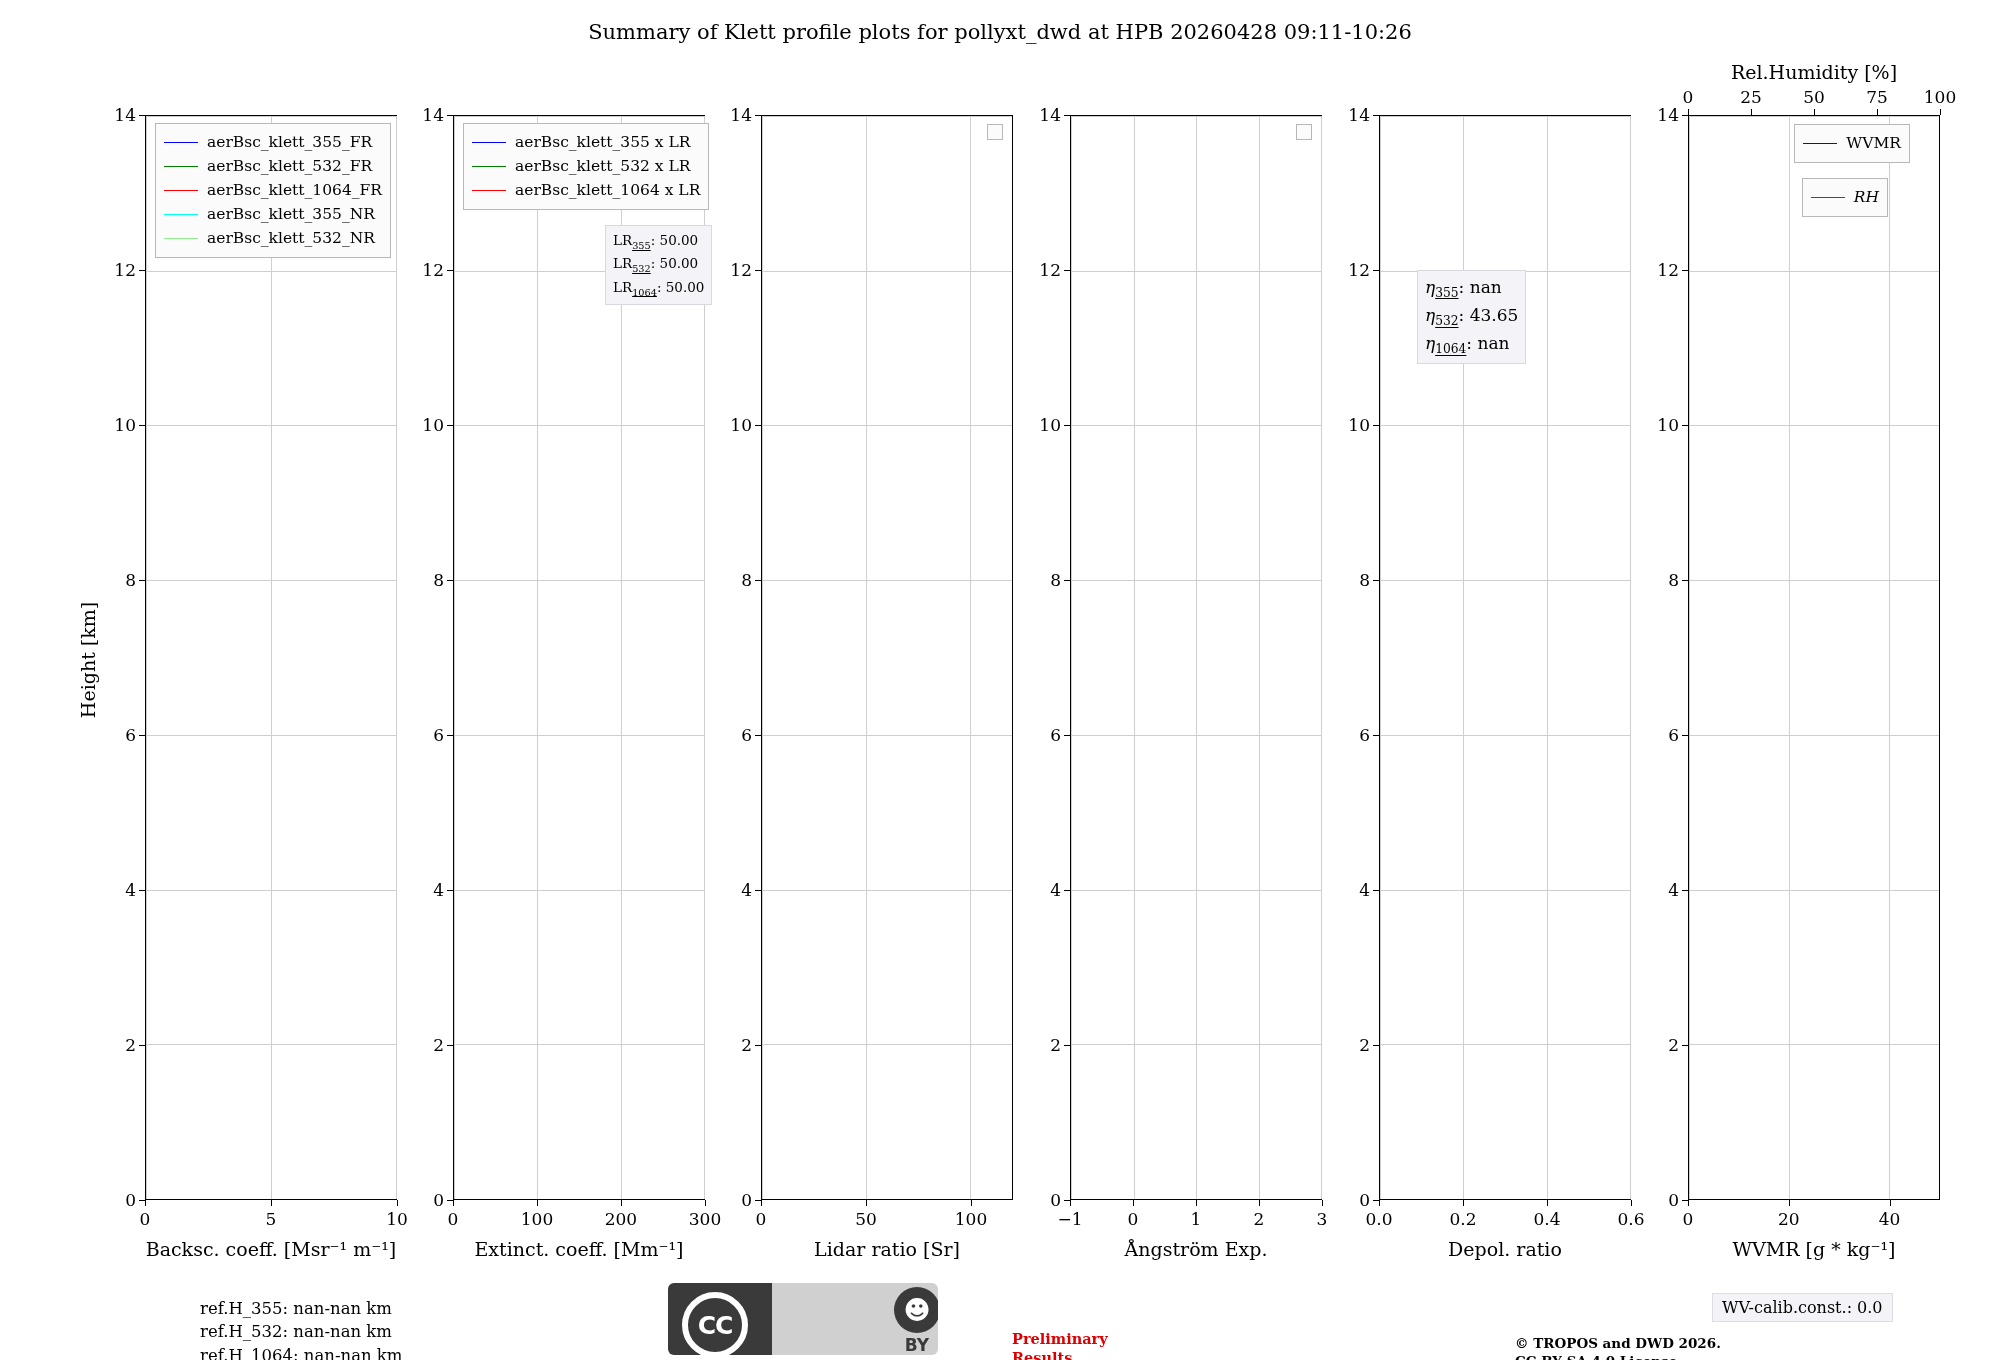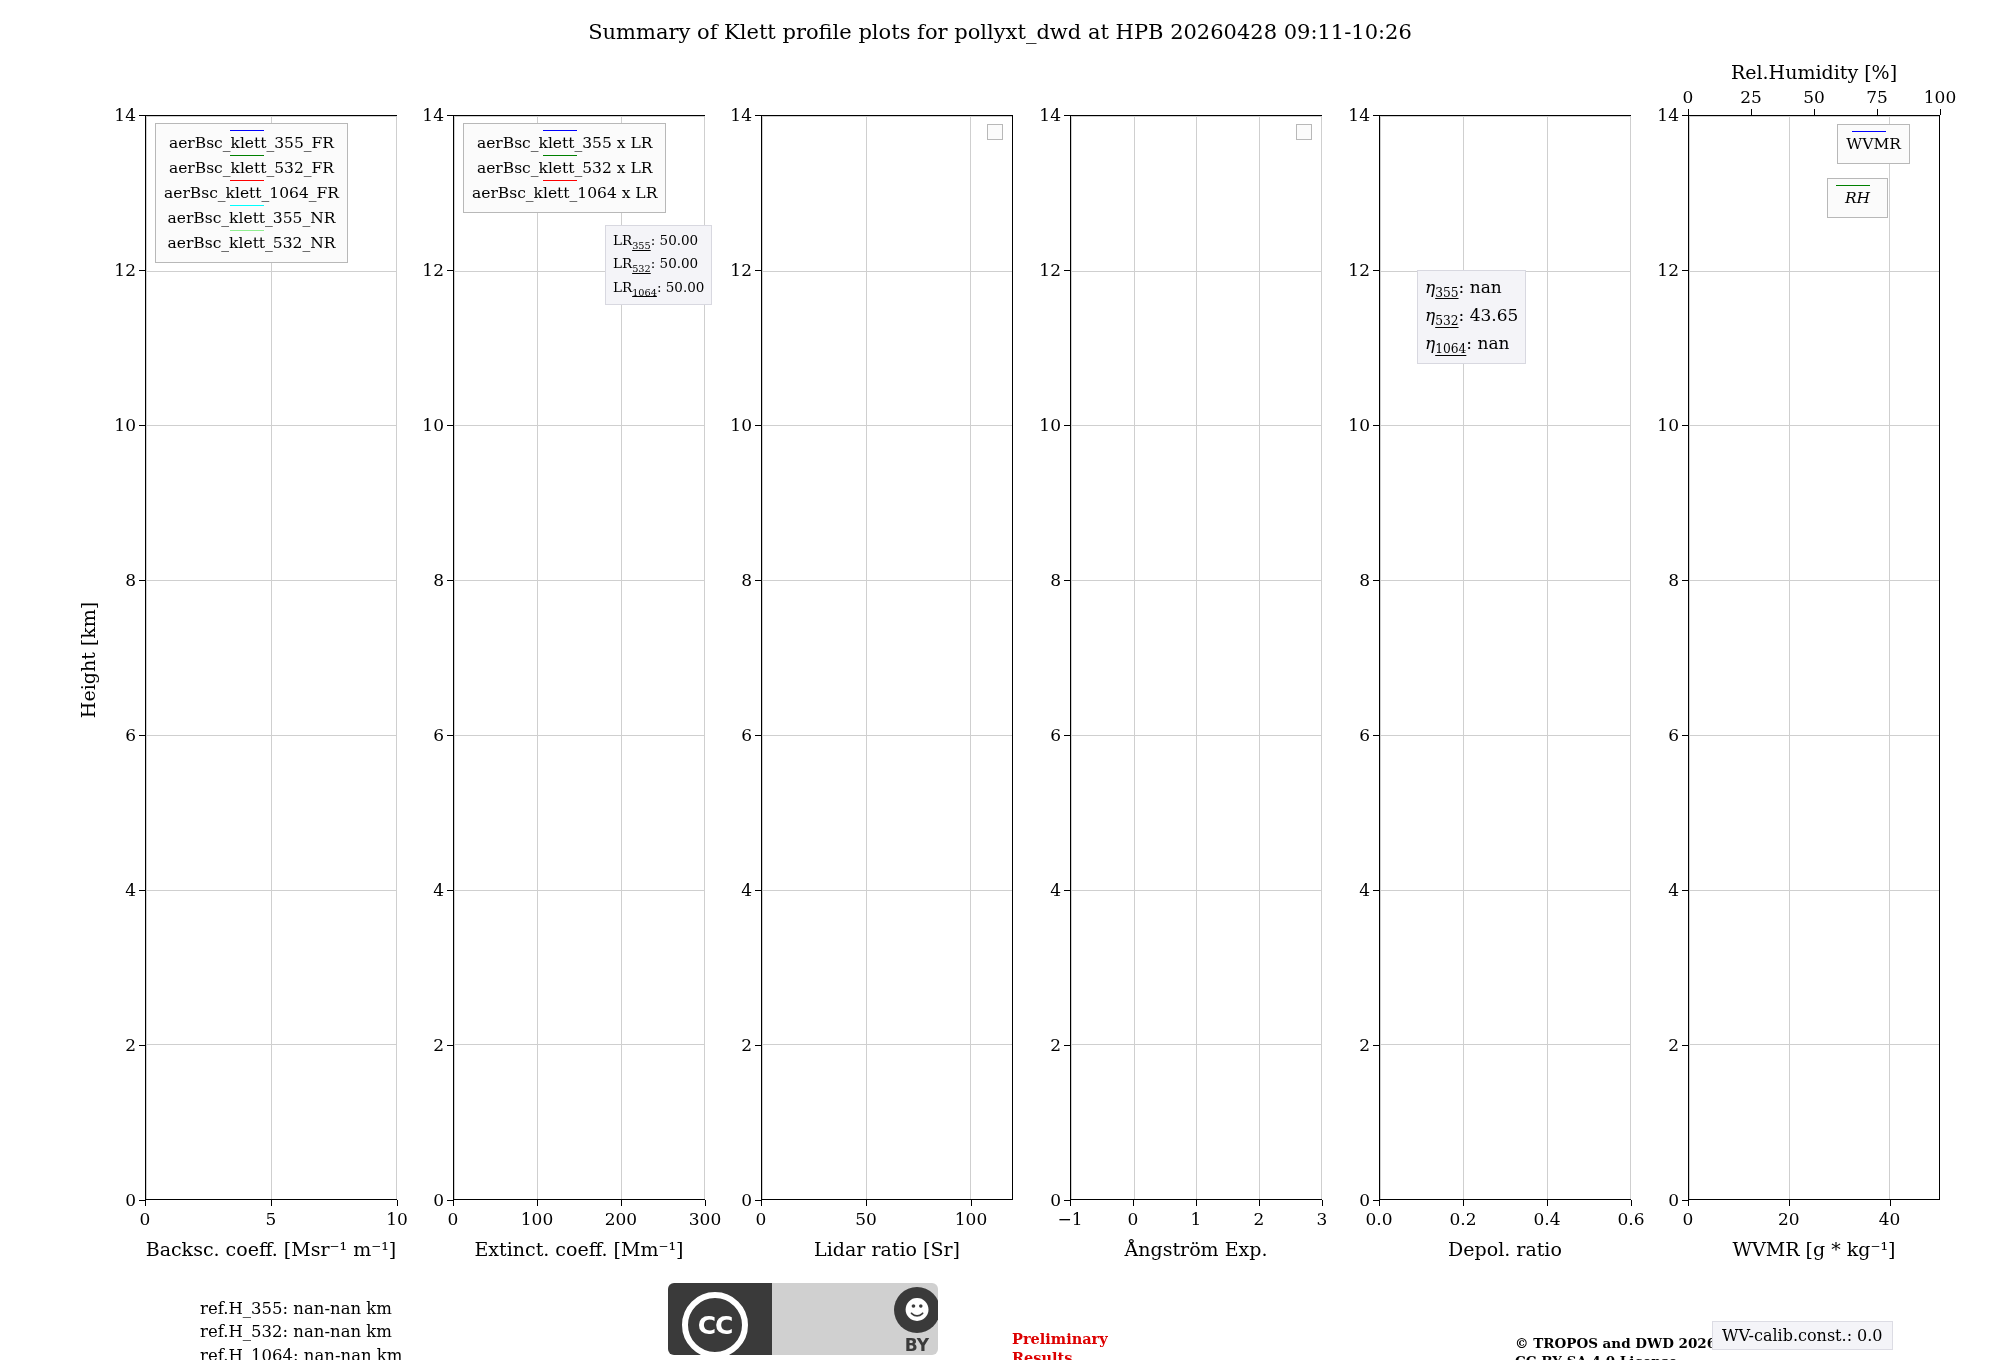--- a/index.html
+++ b/index.html
@@ -130,21 +130,20 @@
     border: 1px solid #b8b8b8;
     padding: 6px 8px 7px 8px;
     font-size: 15px;
     line-height: 1.55;
     z-index: 5;
   }
   .legend-row {
     display: flex;
     align-items: center;
     white-space: nowrap;
-    flex-direction: column;
   }
   .legend-line {
     display: inline-block;
     width: 34px;
     height: 0;
     border-top: 1.6px solid #000;
     margin-right: 9px;
     flex: none;
   }
   .legend-text {
@@ -584,13 +583,13 @@
 <div class="prelim" style="left:1012px; top:1330px;">
   <div>Preliminary</div>
   <div>Results.</div>
 </div>
 
 <div class="copyright" style="left:1515px; top:1334px;">
   <div>© TROPOS and DWD 2026.</div>
   <div>CC BY SA 4.0 License.</div>
 </div>
 
-<div class="wvcal" style="left:1712px; top:1321px;">WV-calib.const.: 0.0</div>
+<div class="wvcal" style="left:1712px; top:1293px;">WV-calib.const.: 0.0</div>
 
 </body></html>

